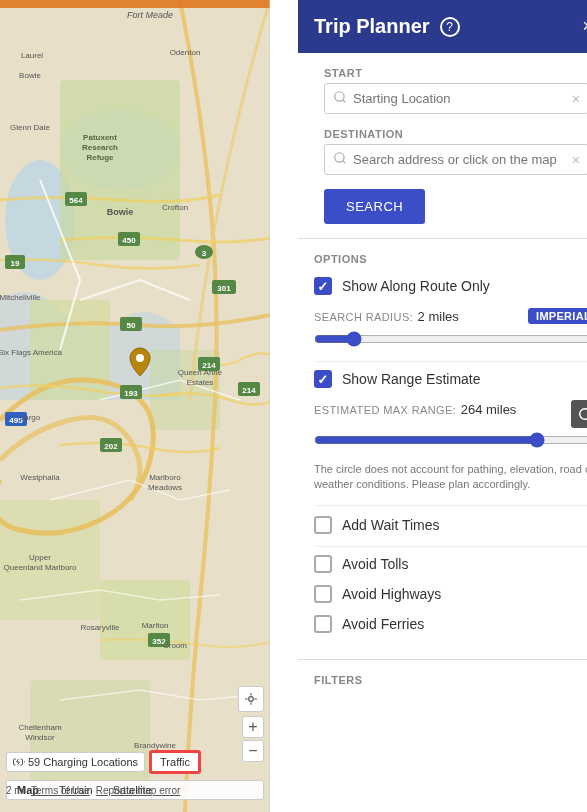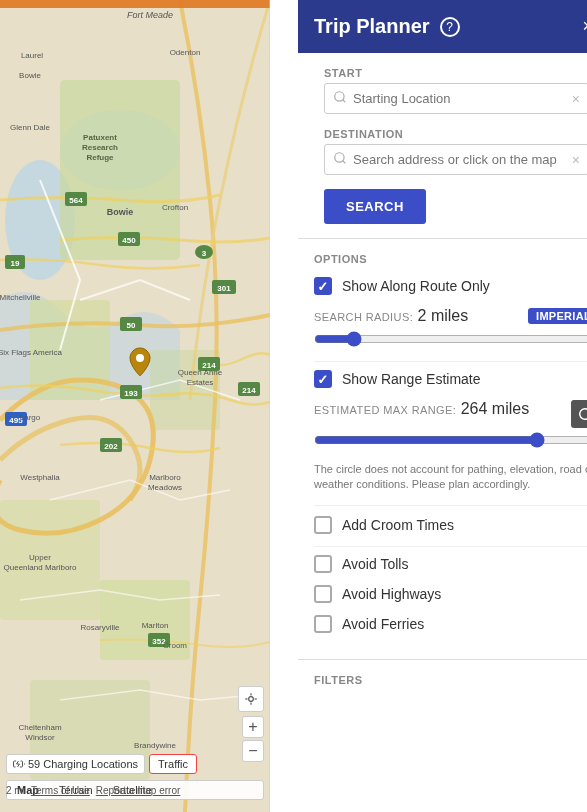--- a/index.html
+++ b/index.html
@@ -40,21 +40,21 @@
       padding: 3px 6px;
       font-size: 11px;
       display: flex;
       align-items: flex-end;
       gap: 3px;
       color: #333;
     }
 
     .traffic-btn {
       background: #fff;
-      border: 1px solid #ef4444;
+      border: 3px solid #ef4444;
       border-radius: 3px;
       padding: 3px 8px;
       font-size: 11px;
       color: #333;
       cursor: pointer;
     }
 
     .map-type-bar {
       display: flex;
       background: rgba(255,255,255,0.9);
@@ -219,21 +219,21 @@
       cursor: pointer;
     }
 
     .search-btn {
       background: #3b4ec8;
       color: #fff;
       border: none;
       padding: 10px 22px;
       border-radius: 3px;
       font-size: 13px;
-      font-weight: bold;
+      font-weight: normal;
       letter-spacing: 0.5px;
       cursor: pointer;
     }
 
     
     .options-section {
       padding: 14px 16px;
       border-bottom: 1px solid #ddd;
       flex-shrink: 0;
     }
@@ -297,21 +297,21 @@
     }
 
     .sub-label {
       font-size: 11px;
       color: #888;
       text-transform: uppercase;
       letter-spacing: 0.4px;
     }
 
     .sub-value {
-      font-size: 16px;
+      font-size: 13px;
       color: #333;
     }
 
     .imperial-badge {
       background: #3b4ec8;
       color: #fff;
       font-size: 11px;
       padding: 2px 8px;
       border-radius: 3px;
       font-weight: bold;
@@ -622,21 +622,21 @@
       </div>
       <input type="range" min="0" max="100" value="80" style="">
     </div>
 
     <p class="note-text">The circle does not account for pathing, elevation, road or weather conditions. Please plan accordingly.</p>
 
     <hr class="divider" style="margin-top:12px;">
 
     <div class="option-row" style="margin-top:10px;">
       <div class="checkbox-empty"></div>
-      <label>Add Croom Times</label>
+      <label>Add Wait Times</label>
     </div>
 
     <hr class="divider">
 
     <div class="option-row">
       <div class="checkbox-empty"></div>
       <label>Avoid Tolls</label>
     </div>
 
     <div class="option-row">

